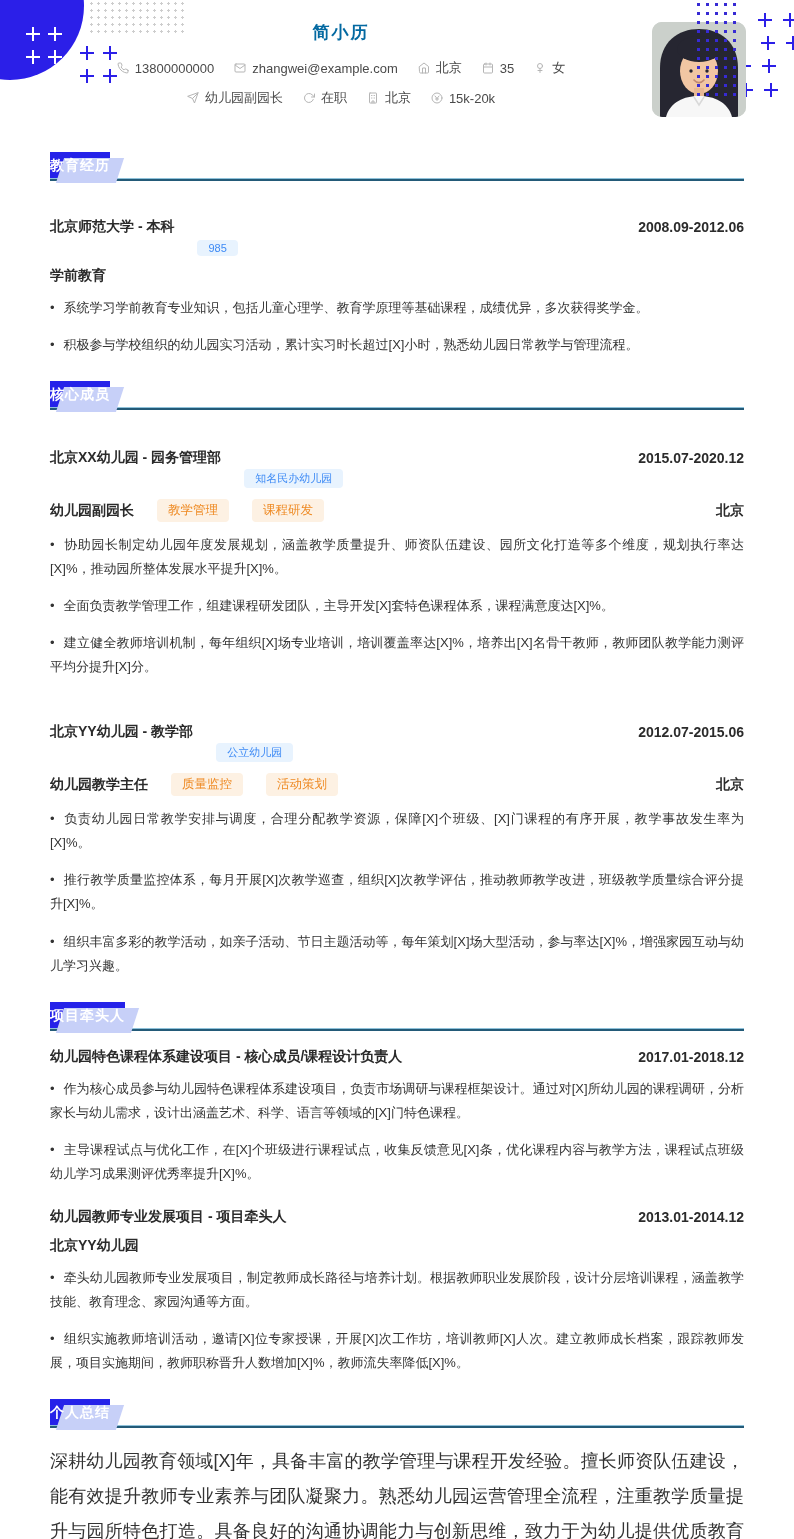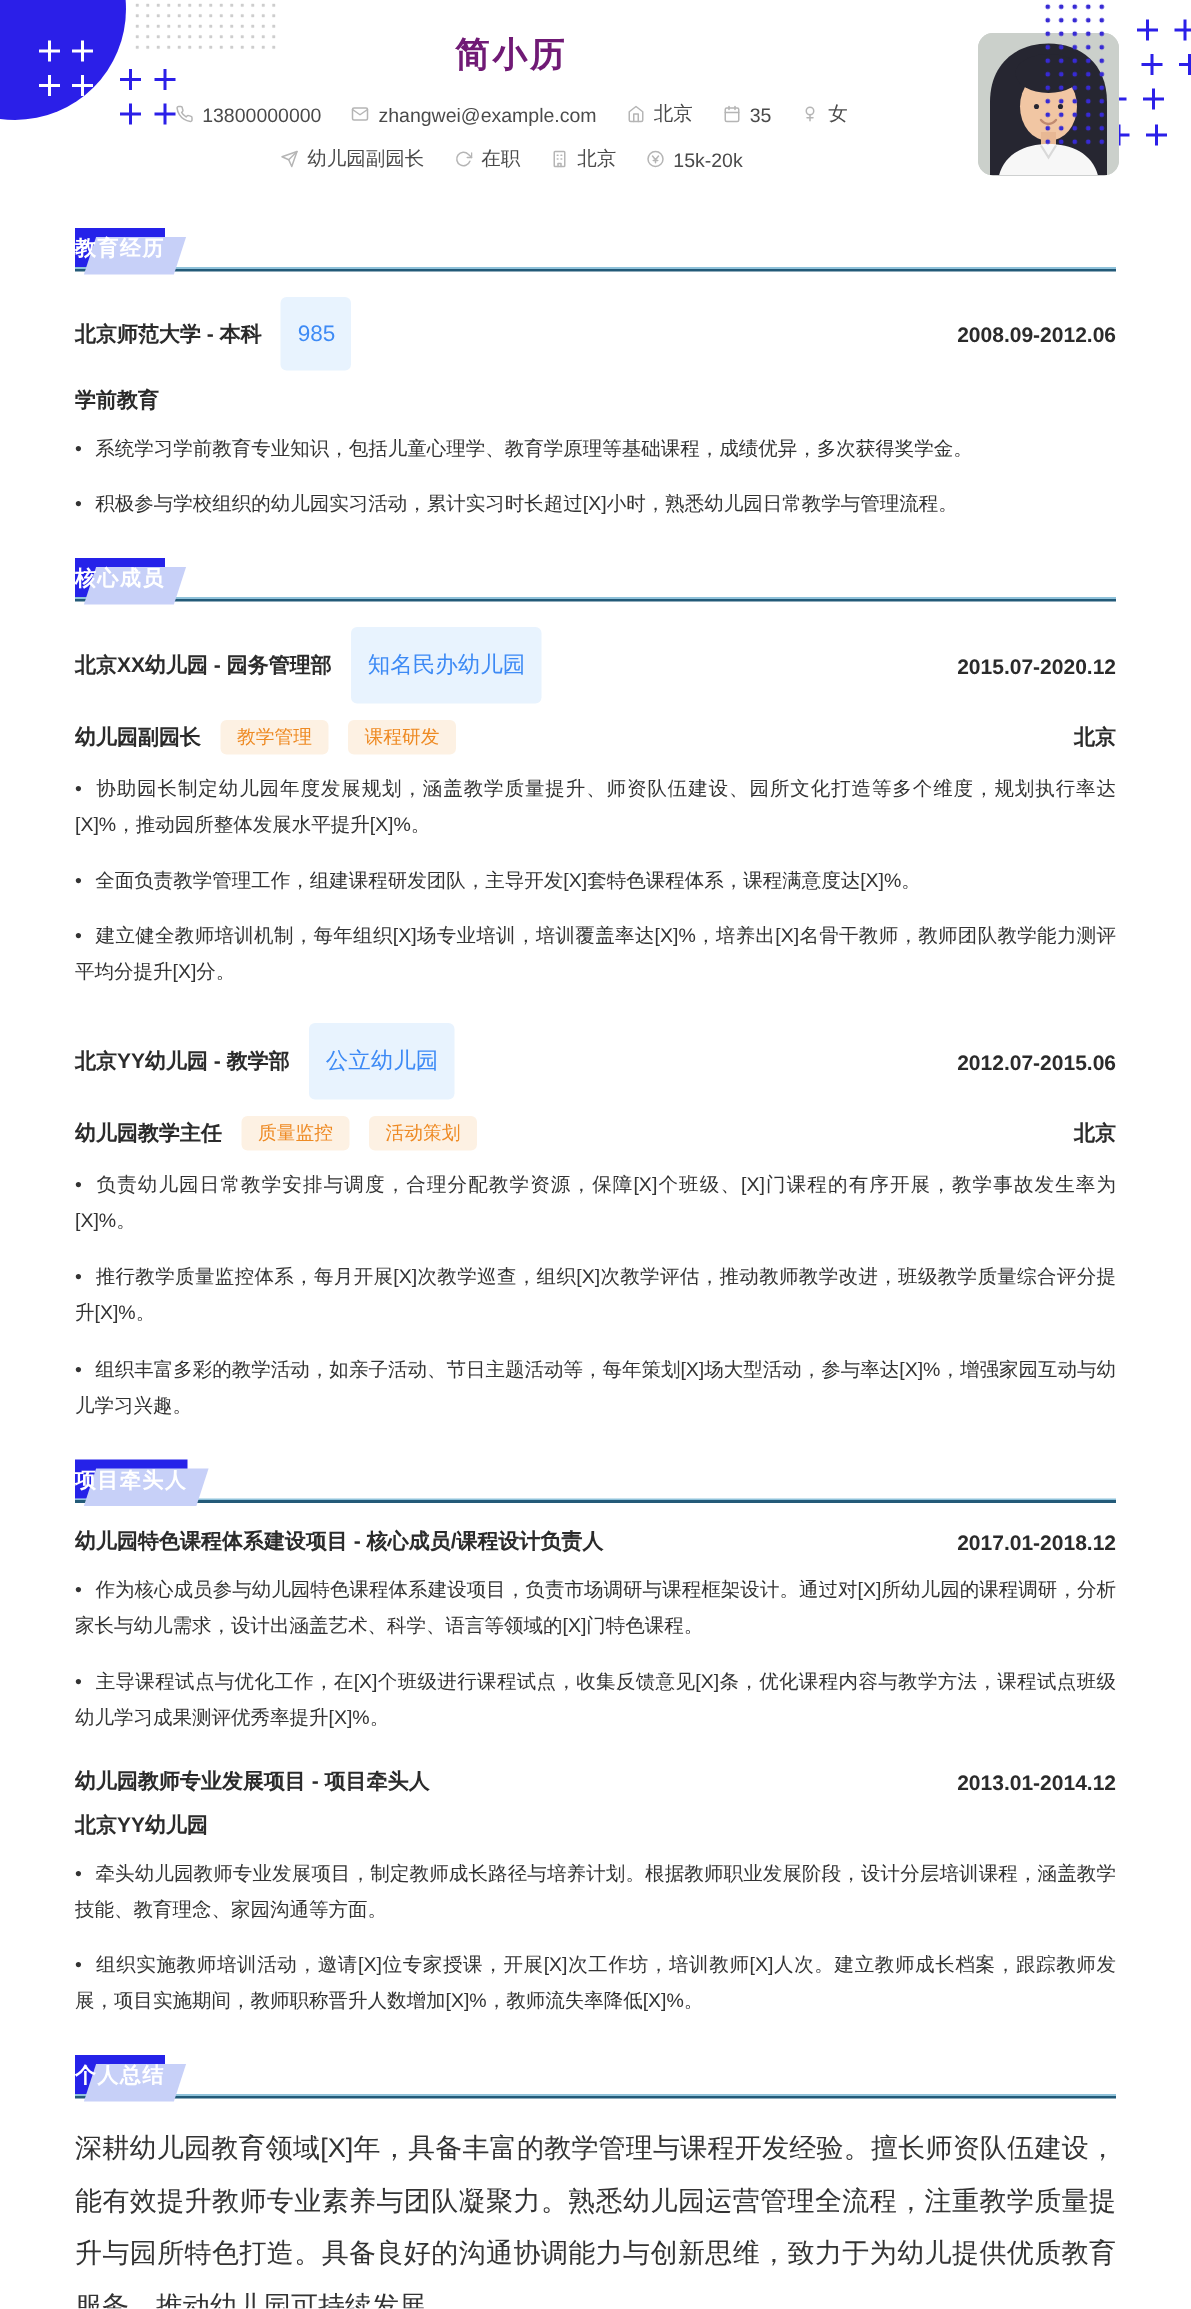--- a/index.html
+++ b/index.html
@@ -13,42 +13,42 @@
   .plus{position:absolute;width:14px;height:14px;color:#2b1fe8;z-index:2;}
   .plus::before{content:"";position:absolute;left:0;top:5.6px;width:14px;height:2.8px;background:currentColor;}
   .plus::after{content:"";position:absolute;left:5.6px;top:0;width:2.8px;height:14px;background:currentColor;}
   .plus.white{color:#ffffff;}
   .dots-gray{position:absolute;left:88px;top:0;width:100px;height:36px;
     background-image:radial-gradient(#cdcdcd 1px,transparent 1.3px);background-size:7px 7px;z-index:0;}
   .dots-blue{position:absolute;left:694px;top:0;width:44px;height:98px;
     background-image:radial-gradient(#372ad4 1.5px,transparent 1.7px);background-size:9px 9px;z-index:4;}
   .avatar{position:absolute;left:652px;top:22px;width:94px;height:95px;border-radius:10px;overflow:hidden;z-index:3;background:#cbd0cb;}
   .hero-text{position:relative;z-index:2;padding-top:21px;margin-right:112px;text-align:center;}
-  h1.title{margin:0;font-size:23px;font-weight:bold;color:#701a75;letter-spacing:2px;}
+  h1.title{margin:0;font-size:17px;font-weight:bold;color:#0369a1;letter-spacing:2px;}
   .contact-row{margin-top:15px;display:flex;justify-content:center;align-items:center;gap:20px;font-size:13px;color:#4a4a4a;}
   .ci{display:inline-flex;align-items:center;gap:6px;white-space:nowrap;}
   .ci svg{flex:none;display:block;}
 
   
   .sec{margin-top:24px;}
   .sec-head{line-height:0;}
   .sec-badge{position:relative;display:inline-block;z-index:0;background:#2522e9;color:#fff;
     font-size:14px;font-weight:bold;line-height:26px;padding:0 0;letter-spacing:1px;}
   .sec-badge::after{content:"";position:absolute;left:10px;top:6px;width:100%;height:96%;
     background:#c7d0f8;transform:skewX(-18deg);z-index:-1;}
   .sec-badge .t{position:relative;z-index:1;}
   .sec-rule{height:3px;background:linear-gradient(to bottom,#8fc2da 34%,#235a78 34%);}
 
   
   .entry-head{display:flex;justify-content:space-between;align-items:center;margin-top:17px;}
   .entry-head.sub{margin-top:11px;}
-  .entry-left{display:flex;align-items:center;gap:13px;}
+  .entry-left{display:flex;align-items:center;gap:23px;}
   .bold{font-weight:bold;color:#2b2b2b;font-size:14px;}
   .date{font-weight:bold;color:#2b2b2b;font-size:14px;white-space:nowrap;}
-  .tag-blue{background:#e8f3fe;color:#3d8af5;font-size:15px;padding:16px 11px;border-radius:4px;white-space:nowrap;}
+  .tag-blue{background:#e8f3fe;color:#3d8af5;font-size:11px;padding:2px 11px;border-radius:4px;white-space:nowrap;margin-top:42px;}
   .tag-orange{background:#fdf1e3;color:#ee8a23;font-size:12.5px;padding:3px 11px;border-radius:4px;white-space:nowrap;}
   .bullet{margin-top:7px;font-size:13px;line-height:1.85;color:#333;text-align:justify;}
   .bullet::before{content:"•";margin-right:9px;}
   .para{margin-top:16px;font-size:18px;line-height:1.95;color:#333;text-align:justify;}
 
   
   .skills-grid{display:grid;grid-template-columns:max-content max-content;column-gap:150px;row-gap:20px;margin-top:19px;}
   .skill{display:flex;align-items:center;}
   .skill-name{font-size:13.5px;color:#333;margin-right:14px;}
   .slider{position:relative;width:122px;height:12px;}

